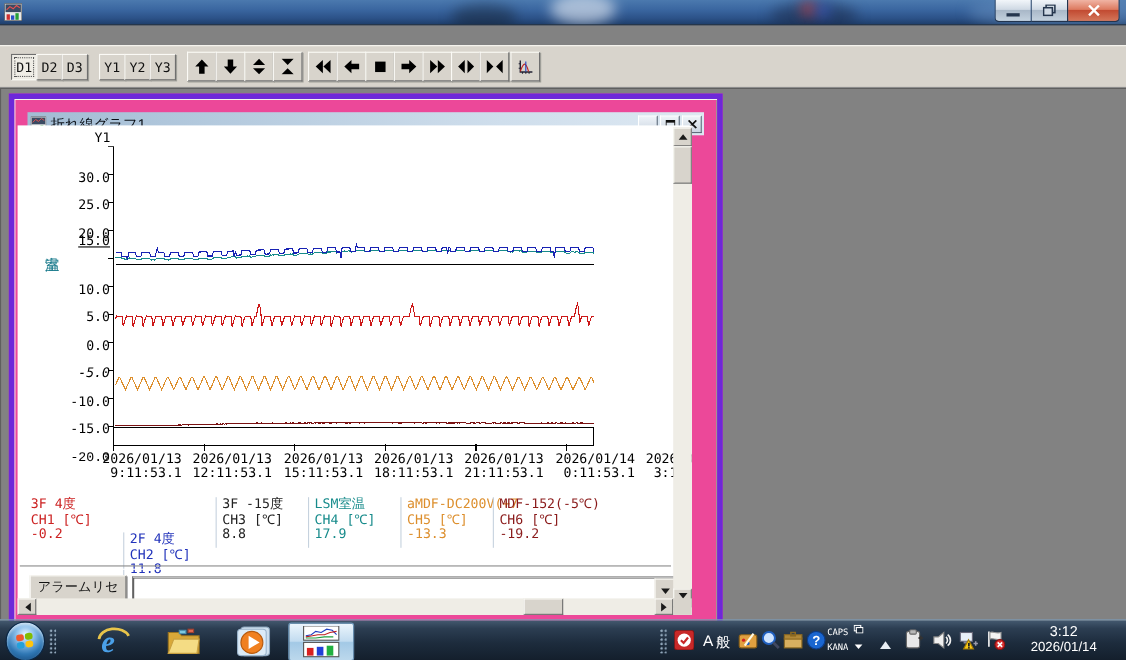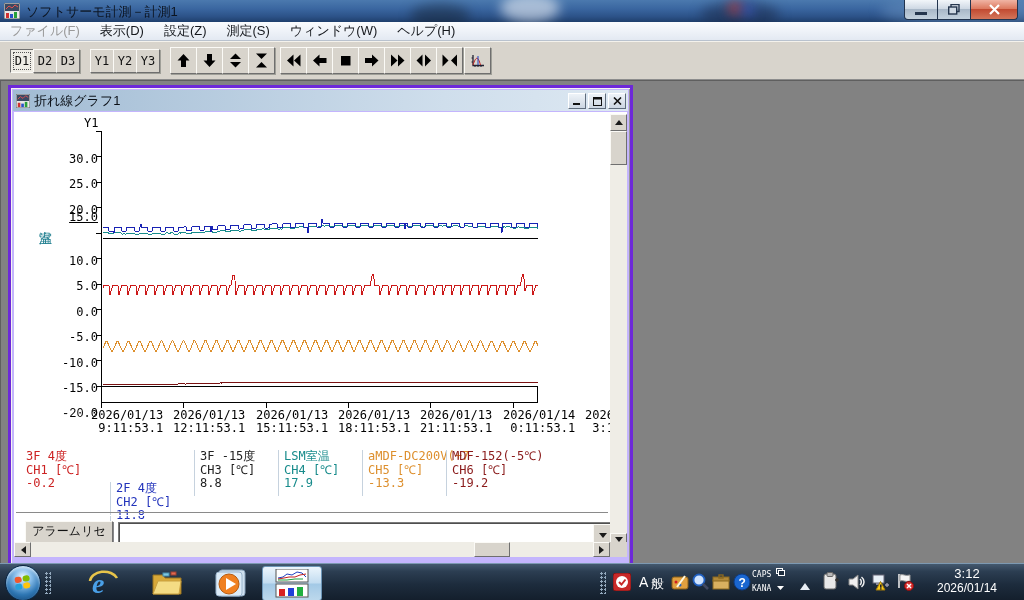--- a/index.html
+++ b/index.html
@@ -33,22 +33,22 @@
     display:flex;align-items:center;justify-content:center;
     font-family:"DejaVu Sans Mono",monospace;font-size:12px;color:#111;}
   .tb-btn.sm{width:22px;height:22px;top:8px;}
   .tb-btn.lg{width:25px;height:25px;top:6px;}
   .tb-btn.pressed{border-color:#6f6f6f #fbfaf6 #fbfaf6 #6f6f6f;background:#efede6;
     outline:1px dotted #555;outline-offset:-4px;box-shadow:none;}
   
   .client{position:absolute;left:0;top:80px;width:1024px;height:483px;background:#828282;
     box-shadow:inset 1px 1px 0 #5f5f5f;}
   
-  .gwin{position:absolute;left:8px;top:5px;width:615px;height:472px;background:#c4b5fd;
-    border:3px solid #6d28d9;box-shadow:inset 1px 1px 0 #f4f4f0,inset -1px -1px 0 #9a9a94;padding:2px;}
+  .gwin{position:absolute;left:8px;top:5px;width:615px;height:472px;background:#ec4899;
+    border:5px solid #6d28d9;box-shadow:inset 1px 1px 0 #f4f4f0,inset -1px -1px 0 #9a9a94;padding:12px;}
   .gw-title{position:relative;height:21px;background:linear-gradient(90deg,#a2bcd4,#cfdeec 70%,#dde8f2);
     display:flex;align-items:center;padding-left:3px;}
   .gw-title-text{font-size:13px;color:#0a0f16;margin-left:4px;}
   .gw-btns{position:absolute;right:2px;top:3px;display:flex;gap:2px;}
   .gwb{width:16px;height:14px;background:linear-gradient(180deg,#eef3f8,#ccd6e2);
     border:1px solid;border-color:#fff #5f6c7c #5f6c7c #fff;
     display:flex;align-items:center;justify-content:center;}
   .gw-body{position:absolute;left:3px;top:24px;width:613px;height:445px;background:#ffffff;overflow:hidden;}
   .y1label{position:absolute;left:70px;top:4px;font-family:"DejaVu Sans Mono",monospace;font-size:12px;color:#000;}
   .ylab{position:absolute;width:60px;text-align:right;font-family:"DejaVu Sans Mono",monospace;
@@ -129,47 +129,38 @@
     <div class="blob" style="left:742px;top:4px;width:12px;height:12px;background:rgba(60,90,200,0.8);"></div>
     <div class="blob" style="left:880px;top:-4px;width:180px;height:30px;background:rgba(110,150,195,0.45);"></div>
     <svg class="app-icon16" viewBox="0 0 16 16">
       <rect x="0" y="0" width="16" height="16" fill="#e8e8e8" stroke="#555"></rect>
       <rect x="1" y="1" width="14" height="7" fill="#3a4a62"></rect>
       <polyline points="2,6 5,3 8,5 11,2 14,4" fill="none" stroke="#e85050"></polyline>
       <rect x="2" y="10" width="3" height="5" fill="#d03030"></rect>
       <rect x="6" y="11" width="3" height="4" fill="#2850c8"></rect>
       <rect x="10" y="9" width="3" height="6" fill="#28a038"></rect>
     </svg>
-    <span class="title-text">ソフトサーモ計測－計測1</span>
     <div class="win-controls">
       <div class="wbtn minb">
           <span class="glyph-min"></span>
         </div>
       <div class="wbtn resb">
         <svg width="12" height="11" viewBox="0 0 12 11">
           <rect x="3" y="0.5" width="8" height="7" fill="none" stroke="#25364e" stroke-width="1.4"></rect>
           <rect x="0.7" y="3" width="8" height="7" fill="#cfd9e4" stroke="#25364e" stroke-width="1.4"></rect>
         </svg>
       </div>
       <div class="wbtn closeb">
         <svg width="11" height="11" viewBox="0 0 11 11">
           <path d="M1,1 L10,10 M10,1 L1,10" stroke="#ffffff" stroke-width="2.2"></path>
         </svg>
       </div>
     </div>
   </div>
 
-  <div class="menubar" id="menubar">
-      <div class="menu-item disabled">ファイル(F)</div>
-      <div class="menu-item">表示(D)</div>
-      <div class="menu-item">設定(Z)</div>
-      <div class="menu-item">測定(S)</div>
-      <div class="menu-item">ウィンドウ(W)</div>
-      <div class="menu-item">ヘルプ(H)</div>
-    </div>
 
   <div class="toolbar" id="toolbar">
       <div class="tb-btn sm pressed" style="left:10px;">D1</div>
       <div class="tb-btn sm" style="left:33px;">D2</div>
       <div class="tb-btn sm" style="left:56px;">D3</div>
       <div class="tb-btn sm" style="left:90px;">Y1</div>
       <div class="tb-btn sm" style="left:113px;">Y2</div>
       <div class="tb-btn sm" style="left:136px;">Y3</div>
       <div class="tb-btn lg" style="left:170px;">
         <svg width="16" height="15" viewBox="0 0 16 15">
@@ -276,21 +267,21 @@
       <div class="gw-body">
         <div class="y1label">Y1</div>
         <div id="ylabels">
             <div class="ylab" style="left:24px;top:12.5px;">30.0</div>
             <div class="ylab" style="left:24px;top:38.0px;">25.0</div>
             <div class="ylab" style="left:24px;top:63.5px;">20.0</div>
             <div class="ylab" style="left:24px;top:71px;text-decoration:underline;">15.0</div>
             <div class="ylab" style="left:24px;top:114.5px;">10.0</div>
             <div class="ylab" style="left:24px;top:140.0px;">5.0</div>
             <div class="ylab" style="left:24px;top:165.5px;">0.0</div>
-            <div class="ylab" style="left:24px;top:191.0px;">-5.0</div>
+            <div class="ylab" style="left:24px;top:191.0px;font-style:italic;">-5.0</div>
             <div class="ylab" style="left:24px;top:216.5px;">-10.0</div>
             <div class="ylab" style="left:24px;top:242.0px;">-15.0</div>
             <div class="ylab" style="left:24px;top:267.5px;font-family:Liberation Mono, monospace;">-20.0</div>
           </div>
         <div class="axis-title">室温</div>
         <svg class="plot" id="plot" viewBox="-5 0 445 278">
             <line x1="-5" y1="0" x2="0" y2="0" stroke="#000"></line>
             <line x1="-5" y1="25.5" x2="0" y2="25.5" stroke="#000"></line>
             <line x1="-5" y1="51" x2="0" y2="51" stroke="#000"></line>
             <line x1="-5" y1="76.5" x2="0" y2="76.5" stroke="#000"></line>

